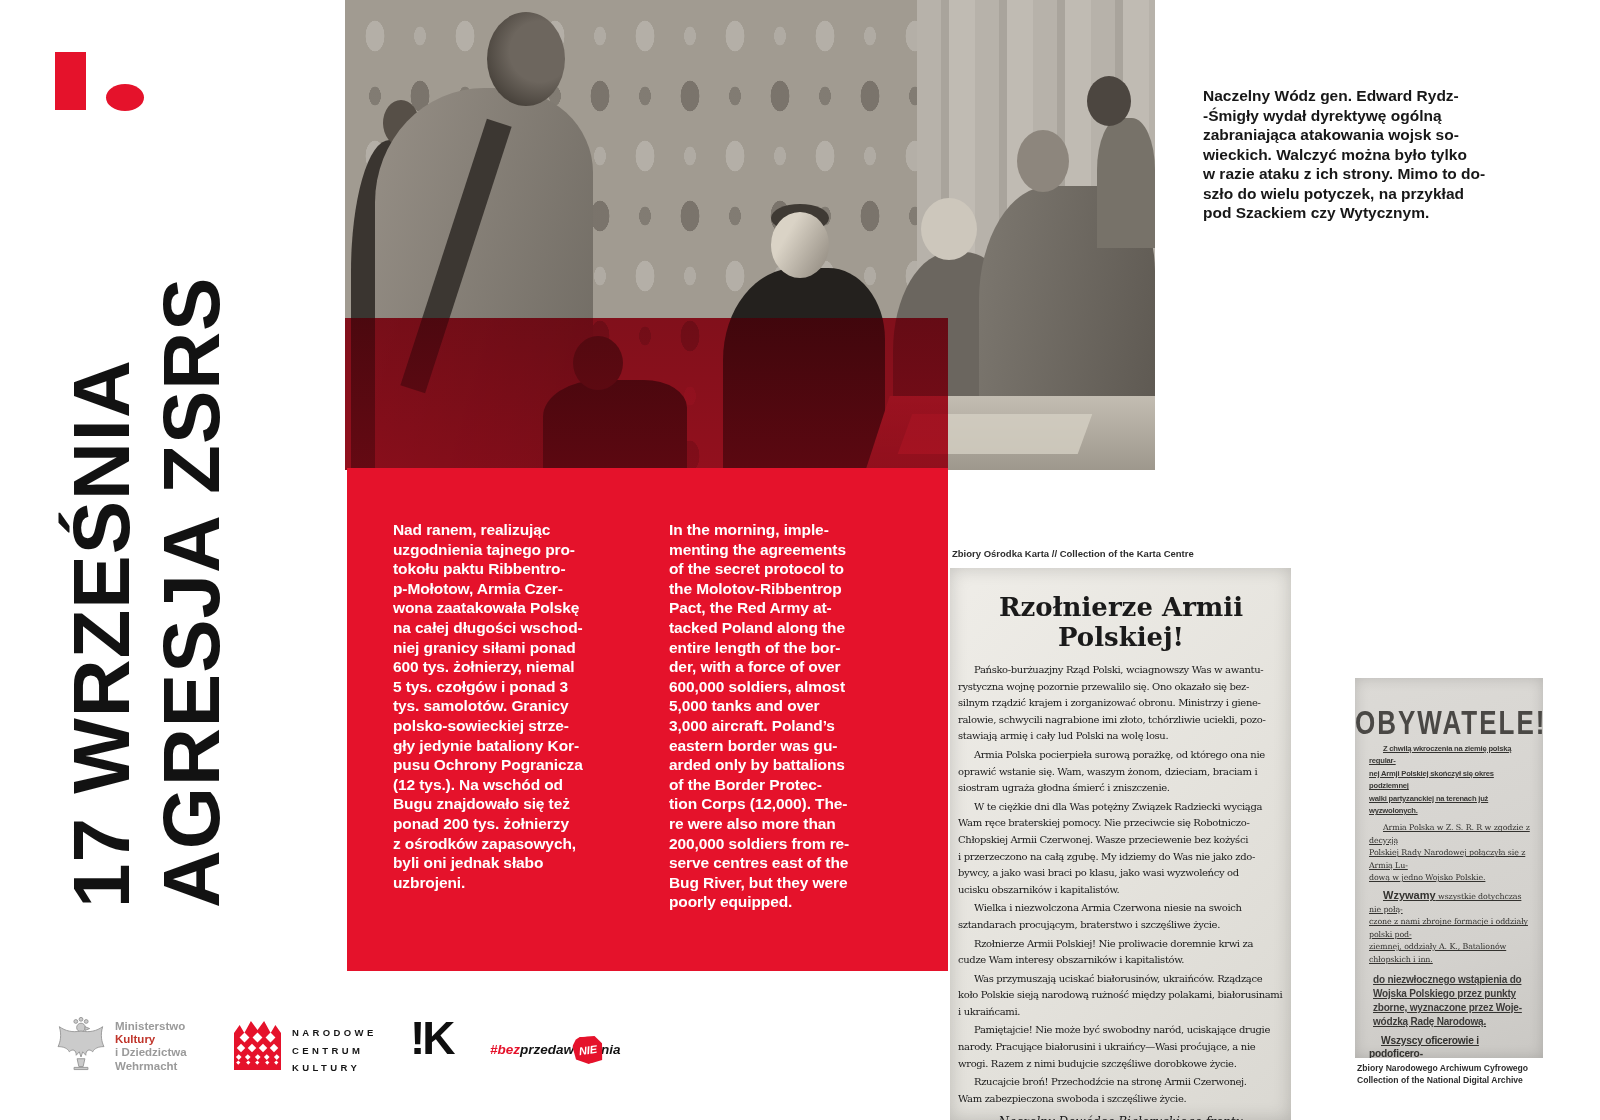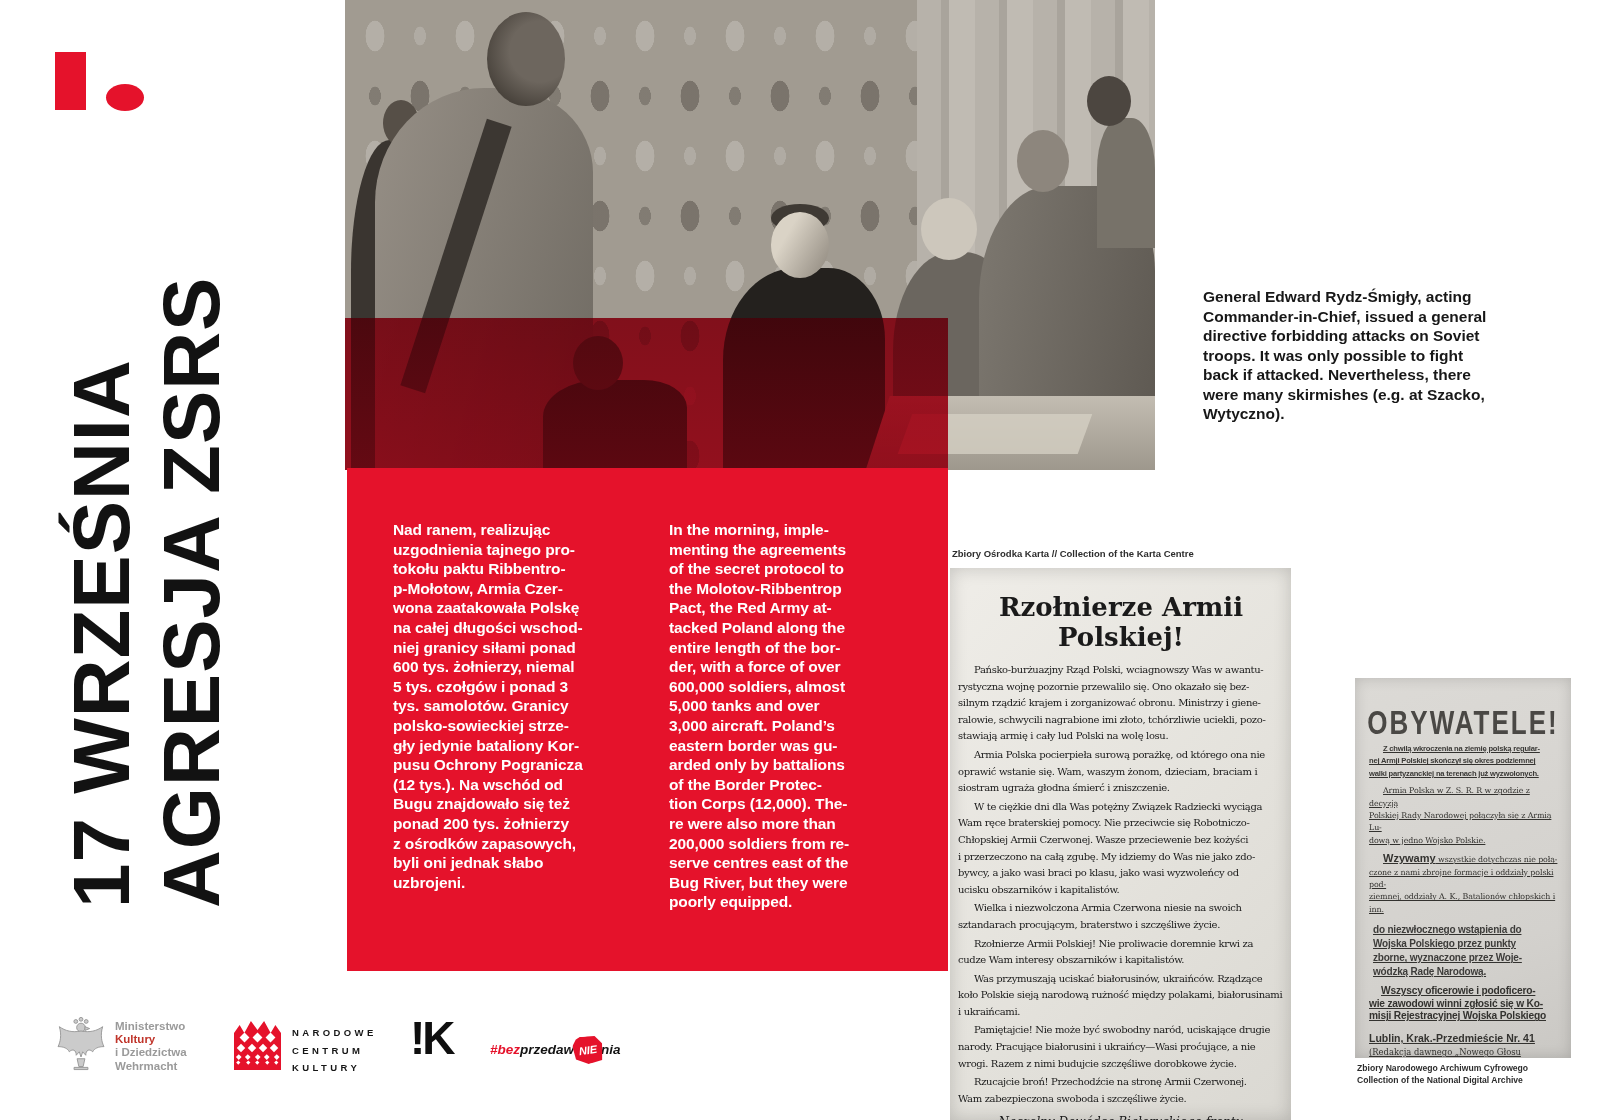--- a/index.html
+++ b/index.html
@@ -80,21 +80,21 @@
   #doc1{position:absolute;left:950px;top:568px;width:341px;height:552px;
         background:linear-gradient(135deg,#efede8,#e4e2dc 55%,#dad8d2);
         box-shadow:inset 0 0 18px rgba(0,0,0,.18);color:#1a1a1a;
         font-family:"DejaVu Serif",serif;overflow:hidden;}
   .d1-inner{padding:8px 7px 0 8px;}
   #doc1 h2{margin:16px 0 10px;font-size:26px;font-weight:700;text-align:center;letter-spacing:0;}
   .d1p{margin:0 0 2px;font-size:10px;line-height:16.6px;letter-spacing:-0.35px;text-indent:16px;}
   .d1-sig{margin-top:6px;text-align:center;font-style:italic;font-size:12px;line-height:18px;}
 
   
-  #doc2{position:absolute;left:1355px;top:678px;width:216px;height:380px;
+  #doc2{position:absolute;left:1355px;top:678px;width:188px;height:380px;
         background:linear-gradient(160deg,#dcdad6,#d3d1cd 70%,#cac8c4);
         box-shadow:inset 0 0 14px rgba(0,0,0,.16);overflow:hidden;color:#33322f;}
   #doc2 h2{margin:26px 0 8px;text-align:center;font-size:26px;font-weight:900;letter-spacing:2px;
         color:#4a4845;transform:scaleY(1.25);transform-origin:top center;}
   .d2-inner{padding:0 12px 0 14px;text-decoration:underline;}
   .ind{text-indent:14px;}
   .d2b{margin:6px 0 0;font-size:7.6px;line-height:12.4px;font-weight:700;letter-spacing:-0.2px;color:#3a3936;}
   .d2s{margin:5px 0 0;font-family:"DejaVu Serif",serif;font-size:7.9px;line-height:12.4px;letter-spacing:-0.1px;}
   .wzy{font-family:"Liberation Sans",sans-serif;font-weight:800;font-size:11px;letter-spacing:0;}
   .d2call{margin:7px 4px 0;font-size:10px;line-height:14px;font-weight:800;letter-spacing:-0.2px;color:#3d3c3a;}
@@ -204,27 +204,27 @@
 arded only by battalions
 of the Border Protec-
 tion Corps (12,000). The-
 re were also more than
 200,000 soldiers from re-
 serve centres east of the
 Bug River, but they were
 poorly equipped.</div>
   </div>
 
-  <div id="side-en" class="side pre">General Edward Rydz-Śmigły, acting
-Commander-in-Chief, issued a general
-directive forbidding attacks on Soviet
-troops. It was only possible to fight
-back if attacked. Nevertheless, there
-were many skirmishes (e.g. at Szacko,
-Wytyczno).</div>
+  <div id="side-pl" class="side pre">Naczelny Wódz gen. Edward Rydz-
+-Śmigły wydał dyrektywę ogólną
+zabraniająca atakowania wojsk so-
+wieckich. Walczyć można było tylko
+w razie ataku z ich strony. Mimo to do-
+szło do wielu potyczek, na przykład
+pod Szackiem czy Wytycznym.</div>
 
   <div id="doc1-credit">Zbiory Ośrodka Karta // Collection of the Karta Centre</div>
   <div id="doc1">
     <div class="d1-inner">
       <h2>Rzołnierze Armii Polskiej!</h2>
       <p class="d1p pre">Pańsko-burżuazjny Rząd Polski, wciagnowszy Was w awantu-
 rystyczna wojnę pozornie przewalilo się. Ono okazało się bez-
 silnym rządzić krajem i zorganizować obronu. Ministrzy i giene-
 ralowie, schwycili nagrabione imi złoto, tchórzliwie uciekli, pozo-
 stawiają armię i cały lud Polski na wolę losu.</p>

